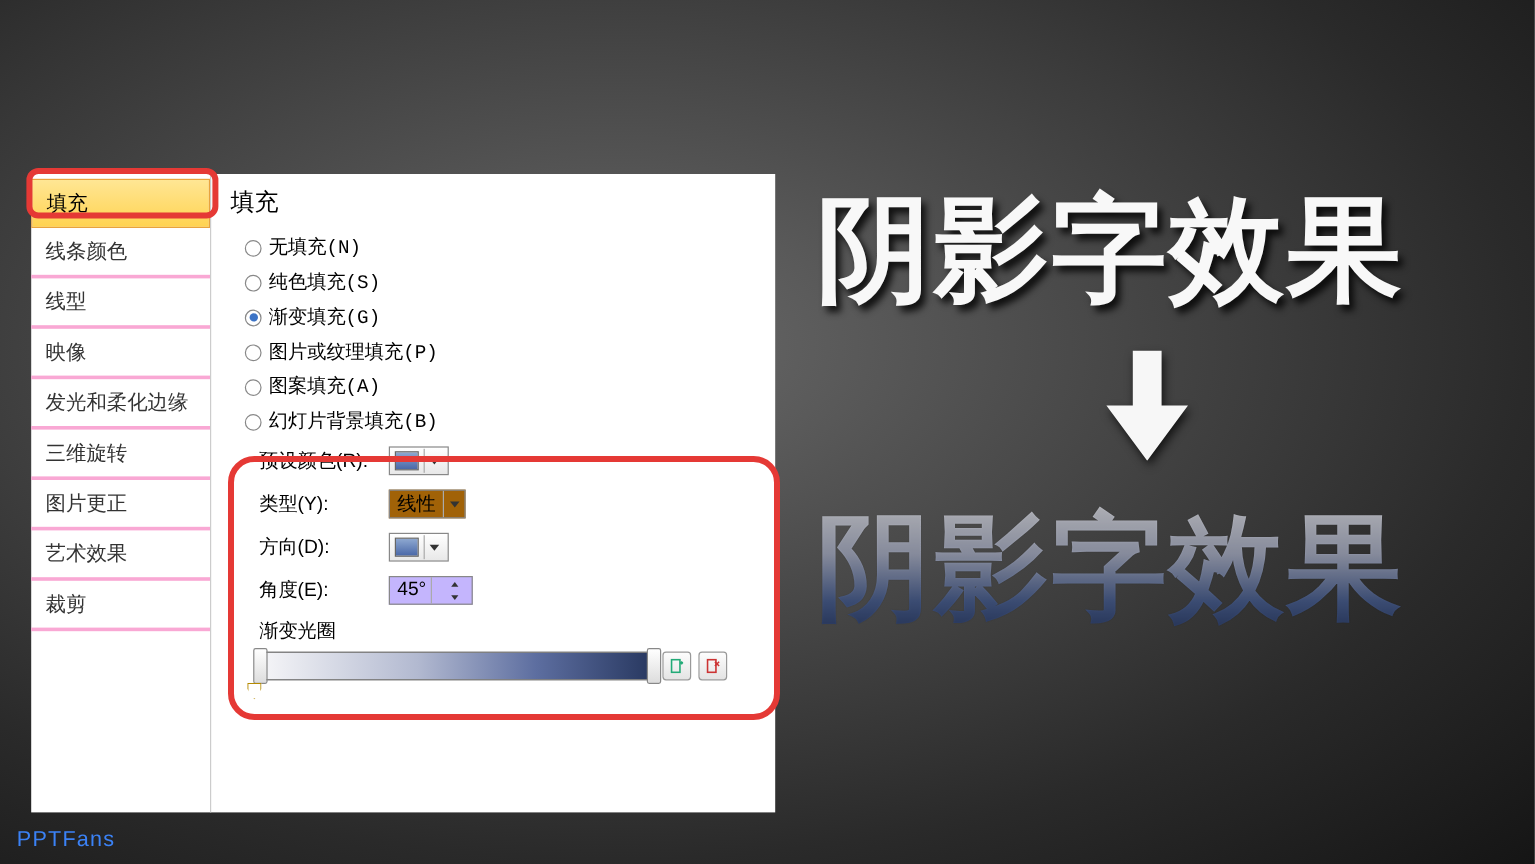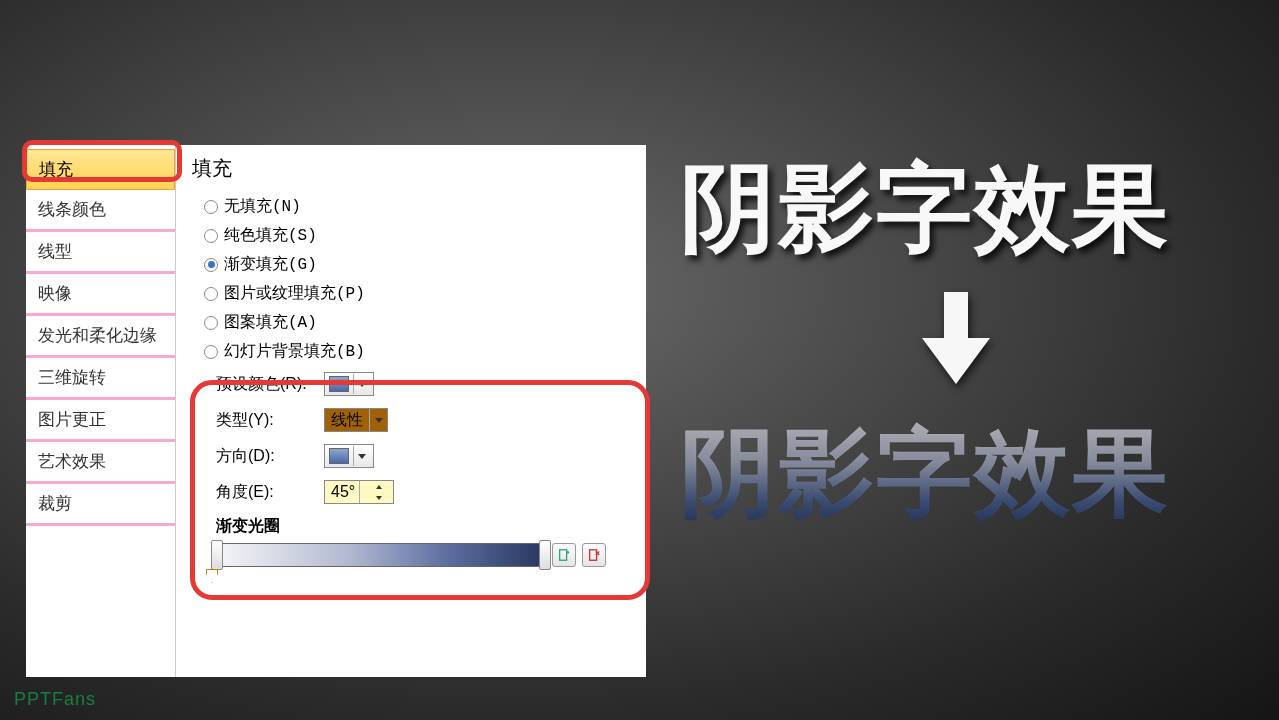--- a/index.html
+++ b/index.html
@@ -130,42 +130,42 @@
     border-left: 4px solid transparent;
     border-right: 4px solid transparent;
     border-top: 5px solid #333;
   }
   .spinner {
     border: 1px solid #888;
     height: 24px;
     width: 70px;
     display: inline-flex;
     align-items: center;
-    background: #fef9c3;
+    background: #c4b5fd;
   }
   .spinner span { flex: 1; padding-left: 6px; }
   .spinner .spins {
     width: 16px;
     border-left: 1px solid #aaa;
     display: flex; flex-direction: column;
     height: 100%;
   }
   .spinner .spins div {
     flex: 1;
     display: flex; align-items: center; justify-content: center;
   }
   .spinner .spins div::after {
     content: ""; width: 0; height: 0;
     border-left: 3px solid transparent;
     border-right: 3px solid transparent;
   }
   .spinner .spins .up::after { border-bottom: 4px solid #333; }
   .spinner .spins .dn::after { border-top: 4px solid #333; }
   .grad-section { padding: 6px 0 0 24px; }
-  .grad-label { font-size: 16px; margin-bottom: 6px; font-weight: bold; }
+  .grad-label { font-size: 16px; margin-bottom: 6px; }
   .grad-row { display: flex; align-items: center; gap: 6px; }
   .grad-bar {
     width: 330px; height: 24px;
     border: 1px solid #666;
     background: linear-gradient(90deg, #f6f6f8 0%, #b2b9d0 40%, #5d6ea0 70%, #27375f 100%);
     position: relative;
   }
   .grad-stop {
     position: absolute;
     top: -4px;
@@ -216,21 +216,21 @@
     background: linear-gradient(180deg, #e6e6e9 0%, #a7adc2 40%, #4a5f8f 70%, #1e2e56 100%);
     -webkit-background-clip: text;
     background-clip: text;
     color: transparent;
     text-shadow: 0 0 1px rgba(0,0,0,0.2);
   }
   .watermark {
     position: absolute;
     left: 14px; bottom: 10px;
     font-size: 18px;
-    color: #15803d;
+    color: #3b82f6;
     font-family: Arial, sans-serif;
     letter-spacing: 1px;
   }
 </style>
 </head>
 <body>
 
 <div class="dialog">
   <div class="sidebar">
     <div class="side-item active">填充</div>

